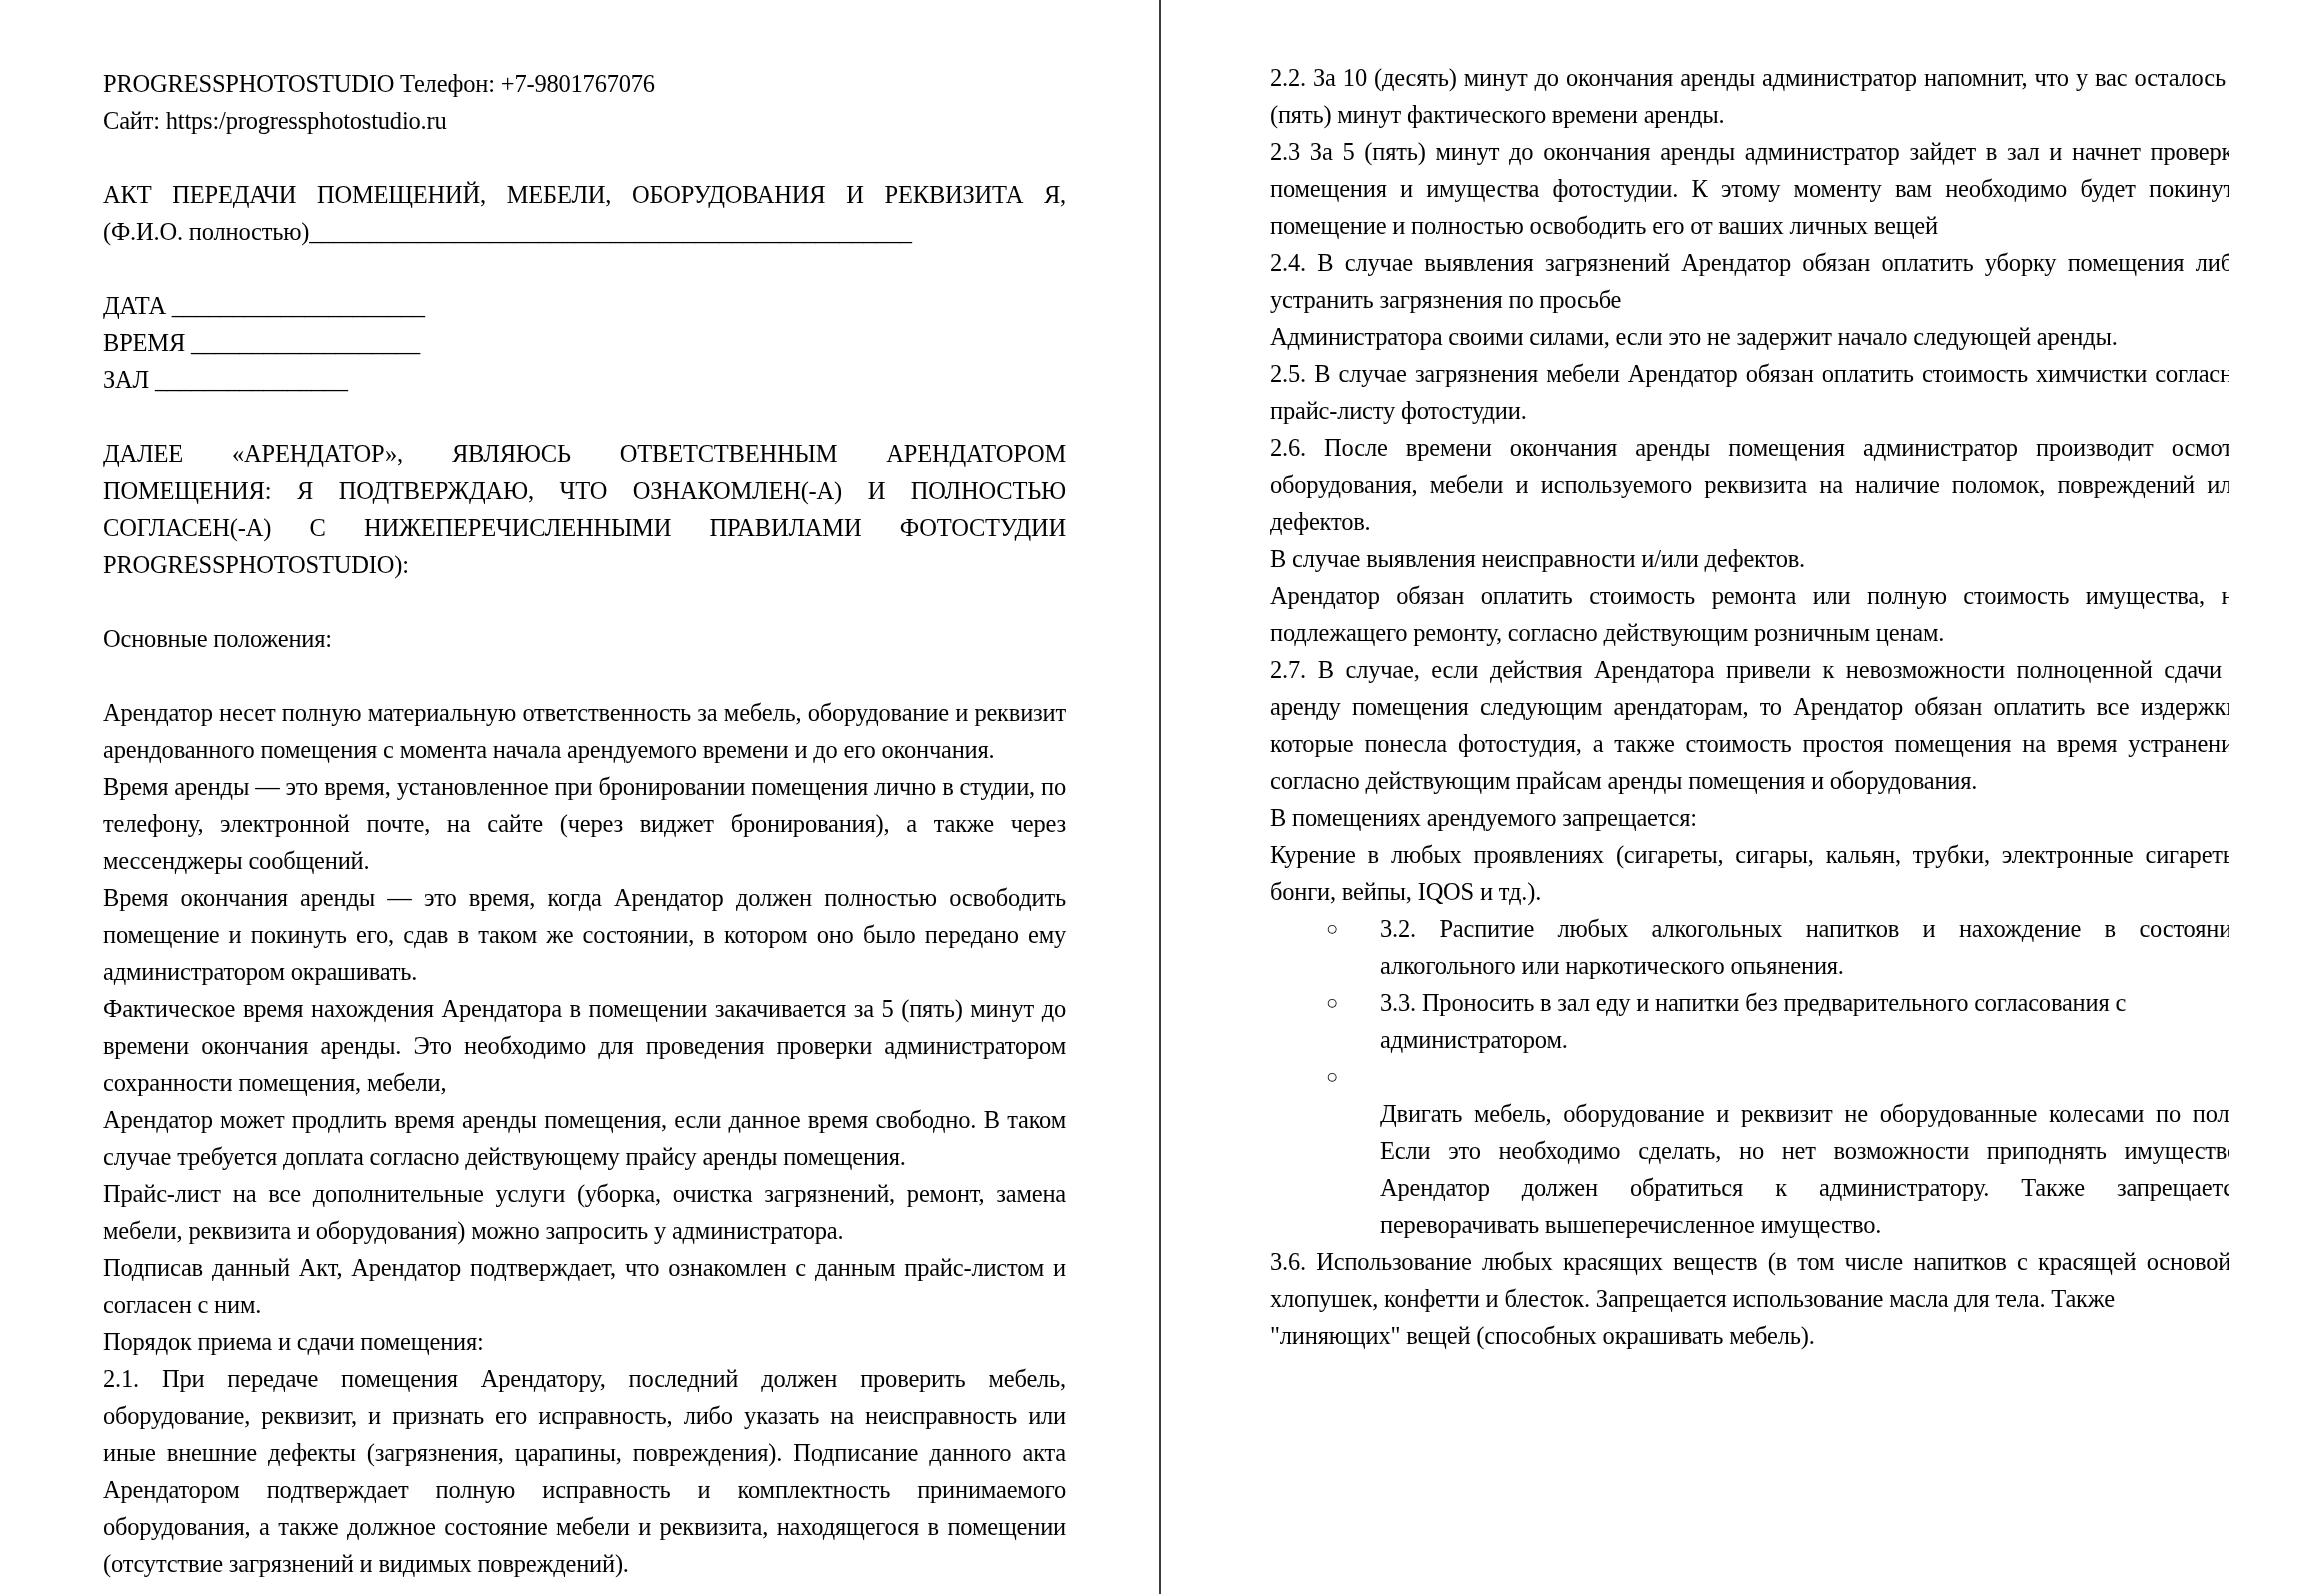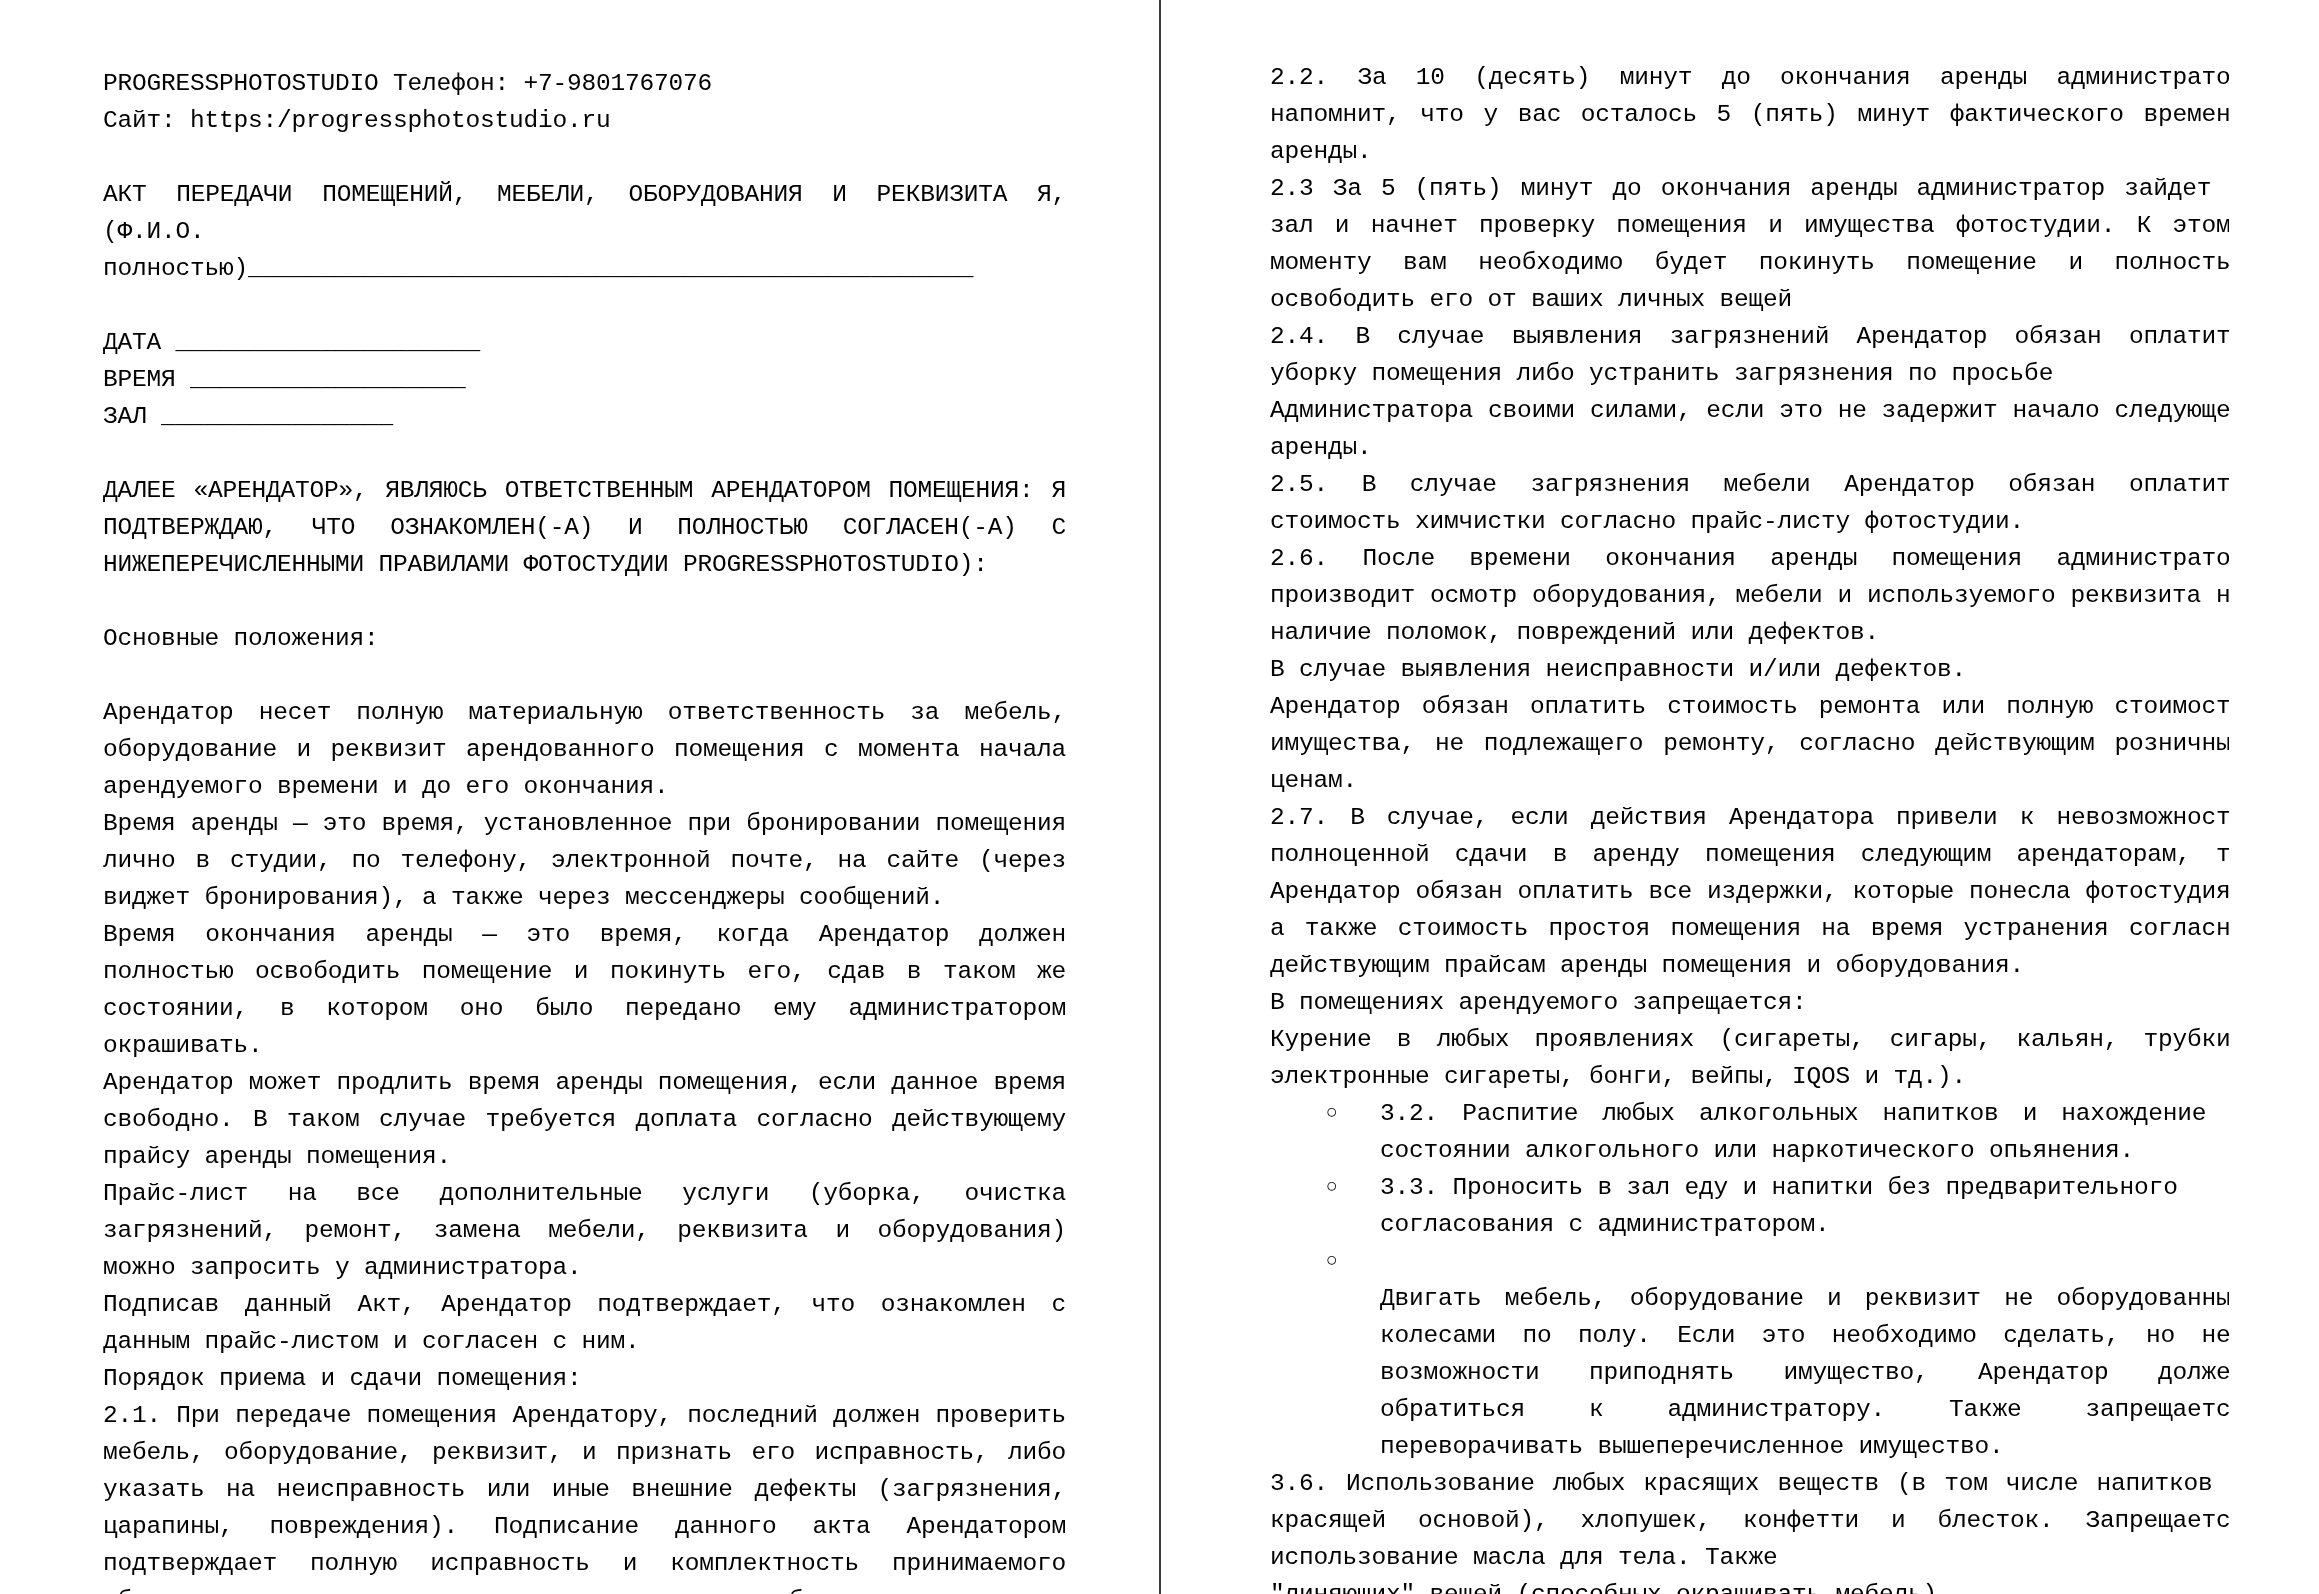--- a/index.html
+++ b/index.html
@@ -2,21 +2,21 @@
 <html lang="ru"><head>
 <meta charset="utf-8">
 <style>
   html, body { margin: 0; padding: 0; background: #ffffff; }
   .page {
     position: relative;
     width: 2229px;
     height: 1595px;
     background: #ffffff;
     overflow: hidden;
-    font-family: Liberation Mono, monospace;
+    font-family: Liberation Serif, serif;
     color: #000000;
   }
   .divider {
     position: absolute;
     left: 1159px;
     top: 0;
     width: 2px;
     height: 100%;
     background: #3c3c3c;
   }
@@ -59,20 +59,21 @@
       <p class="para">ВРЕМЯ ___________________</p>
       <p class="para">ЗАЛ ________________</p>
       <p class="para blank">&nbsp;</p>
       <p class="para justify">ДАЛЕЕ «АРЕНДАТОР», ЯВЛЯЮСЬ ОТВЕТСТВЕННЫМ АРЕНДАТОРОМ ПОМЕЩЕНИЯ: Я ПОДТВЕРЖДАЮ, ЧТО ОЗНАКОМЛЕН(-А) И ПОЛНОСТЬЮ СОГЛАСЕН(-А) С НИЖЕПЕРЕЧИСЛЕННЫМИ ПРАВИЛАМИ ФОТОСТУДИИ PROGRESSPHOTOSTUDIO):</p>
       <p class="para blank">&nbsp;</p>
       <p class="para">Основные положения:</p>
       <p class="para blank">&nbsp;</p>
       <p class="para justify">Арендатор несет полную материальную ответственность за мебель, оборудование и реквизит арендованного помещения с момента начала арендуемого времени и до его окончания.</p>
       <p class="para justify">Время аренды — это время, установленное при бронировании помещения лично в студии, по телефону, электронной почте, на сайте (через виджет бронирования), а также через мессенджеры сообщений.</p>
       <p class="para justify">Время окончания аренды — это время, когда Арендатор должен полностью освободить помещение и покинуть его, сдав в таком же состоянии, в котором оно было передано ему администратором окрашивать.</p>
+      <p class="para justify">Фактическое время нахождения Арендатора в помещении закачивается за 5 (пять) минут до времени окончания аренды. Это необходимо для проведения проверки администратором сохранности помещения, мебели,</p>
       <p class="para justify">Арендатор может продлить время аренды помещения, если данное время свободно. В таком случае требуется доплата согласно действующему прайсу аренды помещения.</p>
       <p class="para justify">Прайс-лист на все дополнительные услуги (уборка, очистка загрязнений, ремонт, замена мебели, реквизита и оборудования) можно запросить у администратора.</p>
       <p class="para justify">Подписав данный Акт, Арендатор подтверждает, что ознакомлен с данным прайс-листом и согласен с ним.</p>
       <p class="para">Порядок приема и сдачи помещения:</p>
       <p class="para justify">2.1. При передаче помещения Арендатору, последний должен проверить мебель, оборудование, реквизит, и признать его исправность, либо указать на неисправность или иные внешние дефекты (загрязнения, царапины, повреждения). Подписание данного акта Арендатором подтверждает полную исправность и комплектность принимаемого оборудования, а также должное состояние мебели и реквизита, находящегося в помещении (отсутствие загрязнений и видимых повреждений).</p>
     </div>
 
   <div class="divider" style="background: rgb(60, 60, 60);"></div>
 
   <div class="col col-right">

